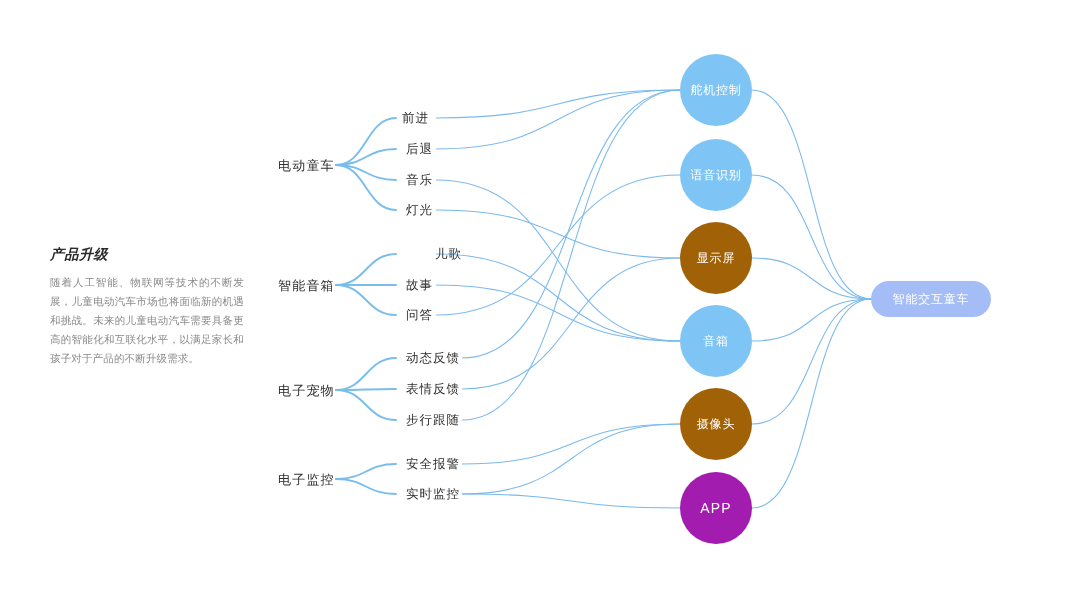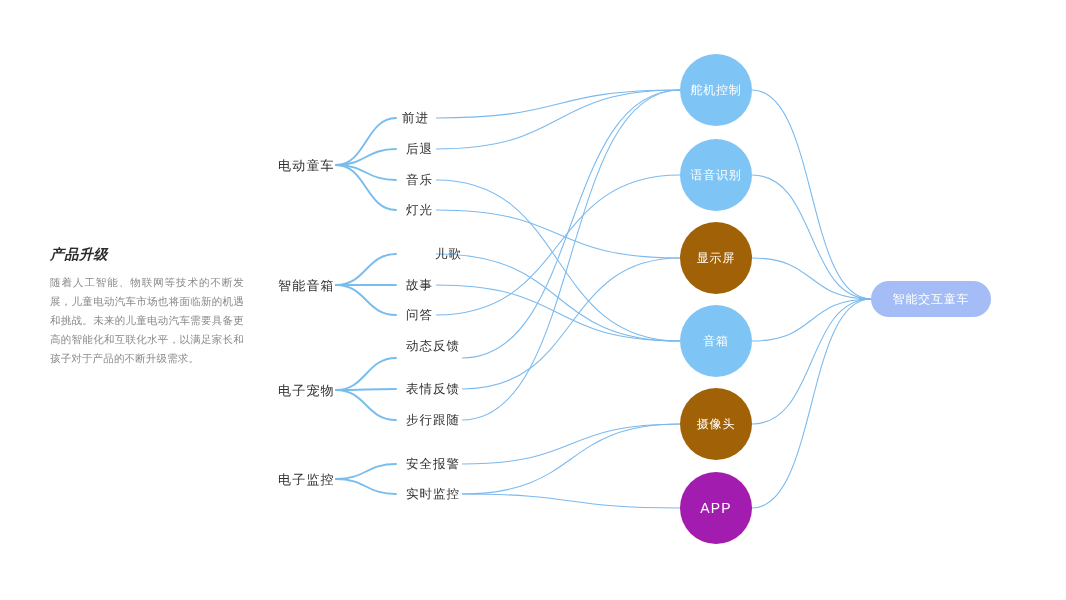--- a/index.html
+++ b/index.html
@@ -100,21 +100,21 @@
       <div class="node-label parent" style="left: 278px; top: 165px;">电动童车</div>
       <div class="node-label leaf" style="left: 402px; top: 118px;">前进</div>
       <div class="node-label leaf" style="left: 406px; top: 149px;">后退</div>
       <div class="node-label leaf" style="left: 406px; top: 180px;">音乐</div>
       <div class="node-label leaf" style="left: 406px; top: 210px;">灯光</div>
       <div class="node-label parent" style="left: 278px; top: 285px;">智能音箱</div>
       <div class="node-label leaf" style="left: 406px; top: 254px; margin-left: 29px;">儿歌</div>
       <div class="node-label leaf" style="left: 406px; top: 285px;">故事</div>
       <div class="node-label leaf" style="left: 406px; top: 315px;">问答</div>
       <div class="node-label parent" style="left: 278px; top: 390px;">电子宠物</div>
-      <div class="node-label leaf" style="left: 406px; top: 346px;">动态反馈</div>
+      <div class="node-label leaf" style="left: 406px; top: 358px;">动态反馈</div>
       <div class="node-label leaf" style="left: 406px; top: 389px;">表情反馈</div>
       <div class="node-label leaf" style="left: 406px; top: 420px;">步行跟随</div>
       <div class="node-label parent" style="left: 278px; top: 479px;">电子监控</div>
       <div class="node-label leaf" style="left: 406px; top: 464px;">安全报警</div>
       <div class="node-label leaf" style="left: 406px; top: 494px;">实时监控</div>
     </div>
   <div id="nodes">
       <div class="circle-node" style="left: 716px; top: 90px; background: rgb(126, 197, 245);">舵机控制</div>
       <div class="circle-node" style="left: 716px; top: 175px; background: rgb(126, 197, 245); text-align: center;">语音识别</div>
       <div class="circle-node" style="left: 716px; top: 258px; background: #a16207;">显示屏</div>

